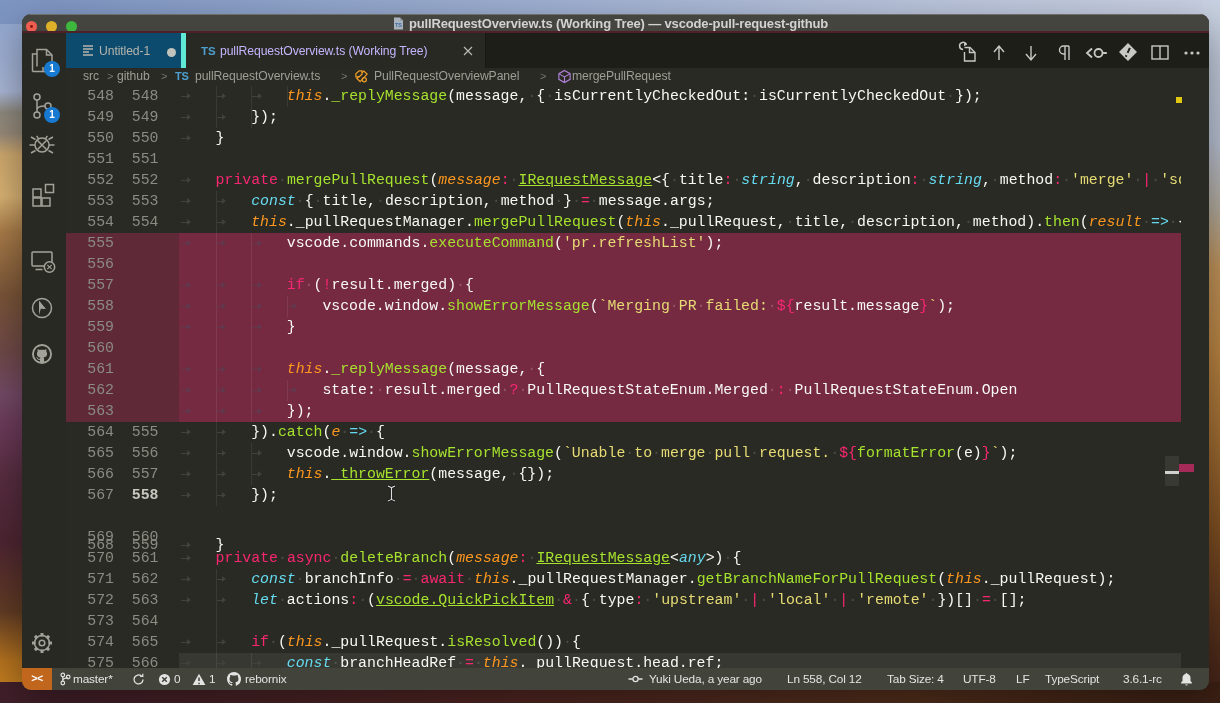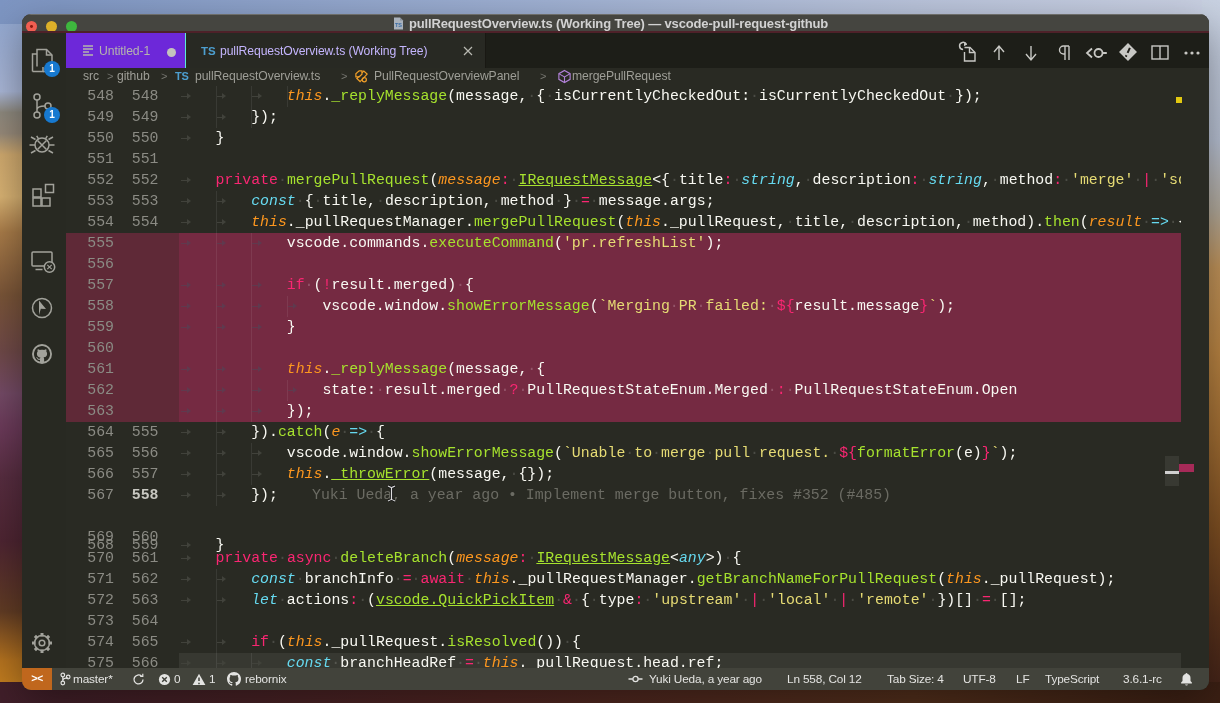--- a/index.html
+++ b/index.html
@@ -20,21 +20,21 @@
 .tl { position:absolute; top:5.6px; width:11.2px; height:11.2px; border-radius:50%; }
 .title { position:absolute; top:0; left:371px; width:816px; height:25px; text-align:left; white-space:nowrap;
   font-size:13px; line-height:18px; color:#d2d2d2; font-weight:bold; letter-spacing:-.15px; }
 .title svg { vertical-align:-2px; margin-right:5px; }
 .redline { position:absolute; left:0; top:17px; width:100%; height:2px; background:#4e2129; }
 .abar { position:absolute; left:0; top:19px; width:44px; height:635px; background:#282922; }
 .badge { position:absolute; width:16px; height:16px; border-radius:50%; background:#1779d0;
   color:#fff; font-size:10px; line-height:16px; text-align:center; font-weight:bold; }
 .tabstrip { position:absolute; left:44px; top:19px; width:1143px; height:35px; background:#1d1e18; }
 .tab { position:absolute; top:0; height:35px; }
-.tab1 { left:0; width:120px; background:#6d28d9; border-right:1px solid #5eead4; }
+.tab1 { left:0; width:120px; background:#0c4a6e; border-right:5px solid #5eead4; }
 .tab2 { left:120px; width:300px; background:#282923; border-right:1px solid #191813; }
 .tabtxt { position:absolute; top:0; line-height:36px; font-size:12.2px; letter-spacing:-.1px; }
 .crumbs { position:absolute; left:44px; top:54px; width:1143px; height:18px; background:#292a23;
   font-size:12.2px; line-height:17px; color:#9e9e97; letter-spacing:-.1px; }
 .crumbs span { position:absolute; top:0; }
 .crumbs .sep { color:#767670; font-size:11px; }
 .editor { position:absolute; left:44px; top:72px; width:1143px; height:582px; background:#292a23; overflow:hidden; }
 .erows { position:absolute; left:-44px; top:-72px; width:1006px; height:654px; }
 .row { position:absolute; left:0; width:1187px; height:21px;
   font:14.85px/21px "Liberation Mono",monospace; white-space:pre; }
@@ -178,21 +178,21 @@
 <div class="row del" style="top:261px"><i class="gbg"></i><i class="cbg"></i><span class="n1">557</span><span class="code"><span class="t"></span><span class="t"></span><span class="t"></span><span class="pk">if</span><span class="fg"><b>·</b>(</span><span class="pk">!</span><span class="fg">result.merged)<b>·</b>{</span></span></div>
 <div class="row del" style="top:282px"><i class="gbg"></i><i class="cbg"></i><span class="n1">558</span><span class="code"><span class="t"></span><span class="t"></span><span class="t"></span><span class="t"></span><span class="fg">vscode.window.</span><span class="gr">showErrorMessage</span><span class="fg">(</span><span class="yl">`Merging<b>·</b>PR<b>·</b>failed:<b>·</b></span><span class="pk">${</span><span class="fg">result.message</span><span class="pk">}</span><span class="yl">`</span><span class="fg">);</span></span></div>
 <div class="row del" style="top:303px"><i class="gbg"></i><i class="cbg"></i><span class="n1">559</span><span class="code"><span class="t"></span><span class="t"></span><span class="t"></span><span class="fg">}</span></span></div>
 <div class="row del" style="top:324px"><i class="gbg"></i><i class="cbg"></i><span class="n1">560</span><span class="code"></span></div>
 <div class="row del" style="top:345px"><i class="gbg"></i><i class="cbg"></i><span class="n1">561</span><span class="code"><span class="t"></span><span class="t"></span><span class="t"></span><span class="or">this</span><span class="fg">.</span><span class="gr">_replyMessage</span><span class="fg">(message,<b>·</b>{</span></span></div>
 <div class="row del" style="top:366px"><i class="gbg"></i><i class="cbg"></i><span class="n1">562</span><span class="code"><span class="t"></span><span class="t"></span><span class="t"></span><span class="t"></span><span class="fg">state:<b>·</b>result.merged<b>·</b></span><span class="pk">?</span><span class="fg"><b>·</b>PullRequestStateEnum.Merged<b>·</b></span><span class="pk">:</span><span class="fg"><b>·</b>PullRequestStateEnum.Open</span></span></div>
 <div class="row del" style="top:387px"><i class="gbg"></i><i class="cbg"></i><span class="n1">563</span><span class="code"><span class="t"></span><span class="t"></span><span class="t"></span><span class="fg">});</span></span></div>
 <div class="row" style="top:408px"><span class="n1">564</span><span class="n2">555</span><span class="code"><span class="t"></span><span class="t"></span><span class="fg">}).</span><span class="gr">catch</span><span class="fg">(</span><span class="or">e</span><span class="fg"><b>·</b></span><span class="bl">=&gt;</span><span class="fg"><b>·</b>{</span></span></div>
 <div class="row" style="top:429px"><span class="n1">565</span><span class="n2">556</span><span class="code"><span class="t"></span><span class="t"></span><span class="t"></span><span class="fg">vscode.window.</span><span class="gr">showErrorMessage</span><span class="fg">(</span><span class="yl">`Unable<b>·</b>to<b>·</b>merge<b>·</b>pull<b>·</b>request.<b>·</b></span><span class="pk">${</span><span class="gr">formatError</span><span class="fg">(e)</span><span class="pk">}</span><span class="yl">`</span><span class="fg">);</span></span></div>
 <div class="row" style="top:450px"><span class="n1">566</span><span class="n2">557</span><span class="code"><span class="t"></span><span class="t"></span><span class="t"></span><span class="or">this</span><span class="fg">.</span><span class="gru">_throwError</span><span class="fg">(message,<b>·</b>{});</span></span></div>
-<div class="row" style="top:471px"><span class="n1">567</span><span class="n2b">558</span><span class="code"><span class="t"></span><span class="t"></span><span class="fg">});</span></span><span class="blame">Yuki Ueda, a year ago • Implement merge button, fixes #352 (#485)</span></div>
+<div class="row" style="top:471px"><span class="n1">567</span><span class="n2b">558</span><span class="code"><span class="t"></span><span class="t"></span><span class="fg">});</span></span></div>
 <div class="row" style="top:521px"><span class="n1">568</span><span class="n2">559</span><span class="code"><span class="t"></span><span class="fg">}</span></span></div>
 <div class="row" style="top:513px"><span class="n1">569</span><span class="n2">560</span><span class="code"></span></div>
 <div class="row" style="top:534px"><span class="n1">570</span><span class="n2">561</span><span class="code"><span class="t"></span><span class="pk">private</span><span class="fg"><b>·</b></span><span class="pk">async</span><span class="fg"><b>·</b></span><span class="gr">deleteBranch</span><span class="fg">(</span><span class="or">message</span><span class="pk">:</span><span class="fg"><b>·</b></span><span class="gru">IRequestMessage</span><span class="fg">&lt;</span><span class="bl">any</span><span class="fg">&gt;)<b>·</b>{</span></span></div>
 <div class="row" style="top:555px"><span class="n1">571</span><span class="n2">562</span><span class="code"><span class="t"></span><span class="t"></span><span class="bl">const</span><span class="fg"><b>·</b>branchInfo<b>·</b></span><span class="pk">=</span><span class="fg"><b>·</b></span><span class="pk">await</span><span class="fg"><b>·</b></span><span class="or">this</span><span class="fg">._pullRequestManager.</span><span class="gr">getBranchNameForPullRequest</span><span class="fg">(</span><span class="or">this</span><span class="fg">._pullRequest);</span></span></div>
 <div class="row" style="top:576px"><span class="n1">572</span><span class="n2">563</span><span class="code"><span class="t"></span><span class="t"></span><span class="bl">let</span><span class="fg"><b>·</b>actions</span><span class="pk">:</span><span class="fg"><b>·</b>(</span><span class="gru">vscode.QuickPickItem</span><span class="fg"><b>·</b></span><span class="pk">&amp;</span><span class="fg"><b>·</b>{<b>·</b>type</span><span class="pk">:</span><span class="fg"><b>·</b></span><span class="yl">'upstream'</span><span class="fg"><b>·</b></span><span class="pk">|</span><span class="fg"><b>·</b></span><span class="yl">'local'</span><span class="fg"><b>·</b></span><span class="pk">|</span><span class="fg"><b>·</b></span><span class="yl">'remote'</span><span class="fg"><b>·</b>})[]<b>·</b></span><span class="pk">=</span><span class="fg"><b>·</b>[];</span></span></div>
 <div class="row" style="top:597px"><span class="n1">573</span><span class="n2">564</span><span class="code"></span></div>
 <div class="row" style="top:618px"><span class="n1">574</span><span class="n2">565</span><span class="code"><span class="t"></span><span class="t"></span><span class="pk">if</span><span class="fg"><b>·</b>(</span><span class="or">this</span><span class="fg">._pullRequest.</span><span class="gr">isResolved</span><span class="fg">())<b>·</b>{</span></span></div>
 <div class="row hlrow" style="top:639px"><i class="hbg"></i><span class="n1">575</span><span class="n2">566</span><span class="code"><span class="t"></span><span class="t"></span><span class="t"></span><span class="bl">const</span><span class="fg"><b>·</b>branchHeadRef<b>·</b></span><span class="pk">=</span><span class="fg"><b>·</b></span><span class="or">this</span><span class="fg">._pullRequest.head.ref;</span></span></div>
 <i class="gl" style="left:193.6px;top:72px;height:42px"></i>
         <i class="gl" style="left:193.6px;top:177px;height:315px"></i>

